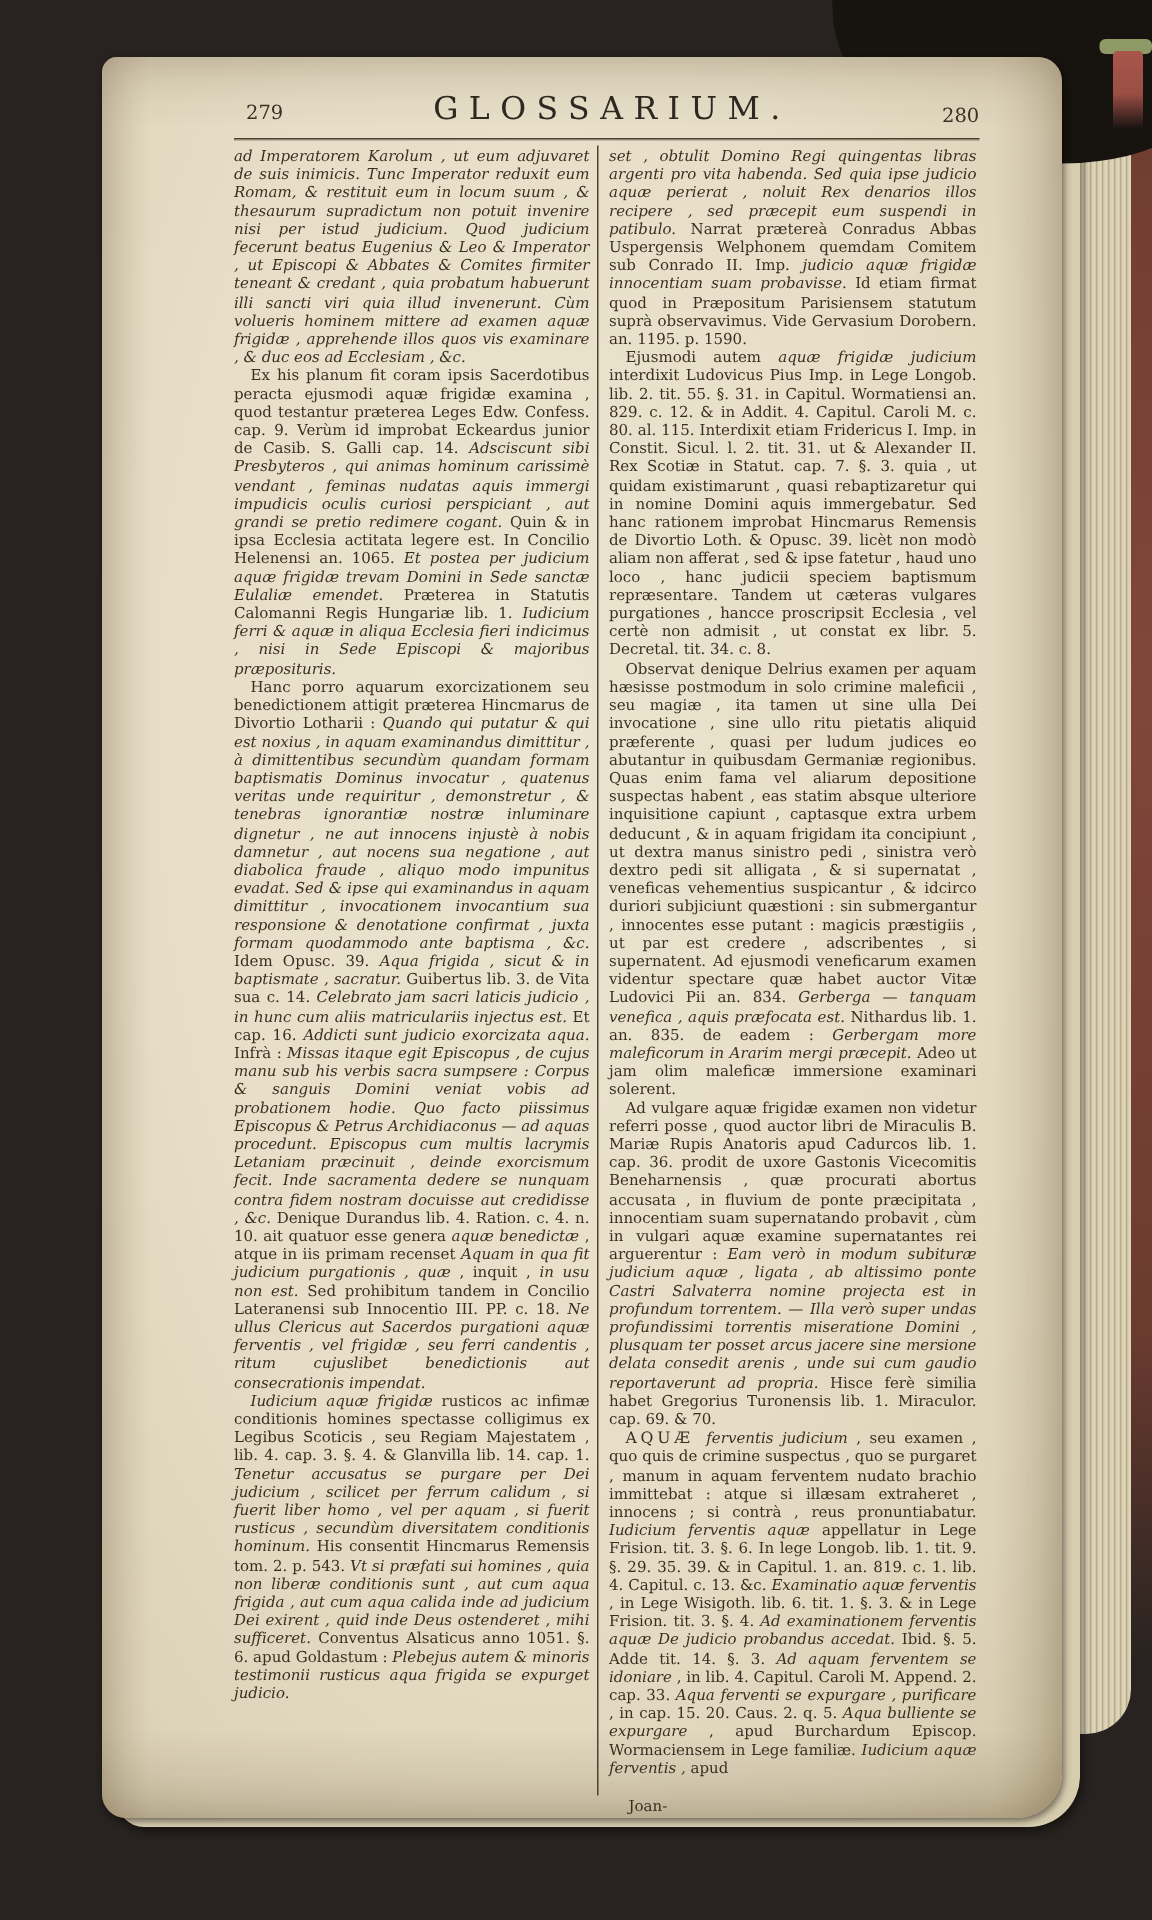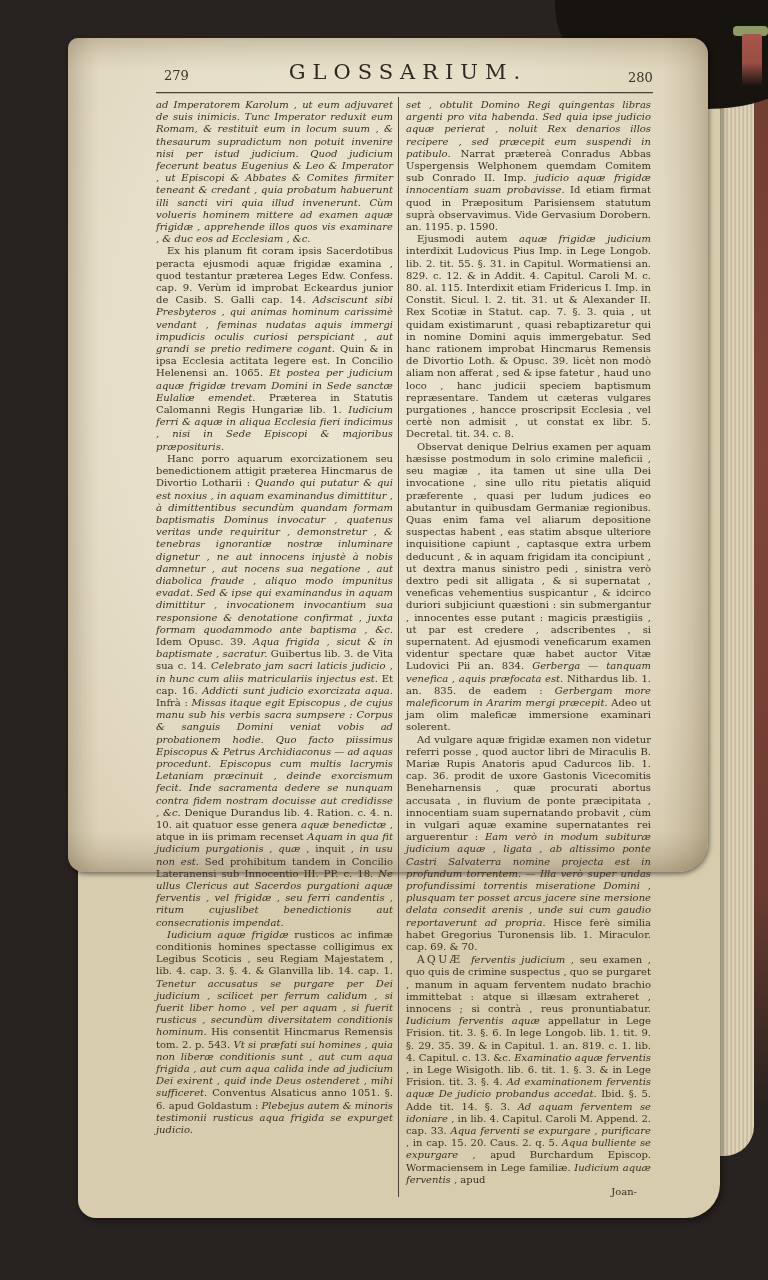--- a/index.html
+++ b/index.html
@@ -20,21 +20,21 @@
     background:#d7ccae; border-radius:12px 20px 34px 18px; z-index:3;
     box-shadow:2px 3px 6px rgba(0,0,0,0.45); }
   .top-blob { position:absolute; left:556px; top:-70px; width:270px; height:180px;
     background:#17130f; border-radius:0 0 45% 65%; transform:rotate(-3deg); z-index:4; }
   .headband-green { position:absolute; left:733px; top:26px; width:35px; height:10px;
     background:#8d9a66; border-radius:4px; z-index:5; }
   .headband-red { position:absolute; left:742px; top:34px; width:20px; height:52px;
     background:linear-gradient(180deg,#a8564c 0%, #9a4e44 55%, rgba(140,70,58,0) 100%);
     border-radius:3px; z-index:5; }
   
-  .book-page { position:absolute; left:68px; top:38px; width:640px; height:834px; z-index:6;
+  .book-page { position:absolute; left:68px; top:38px; width:640px; height:1174px; z-index:6;
     background:radial-gradient(ellipse at 45% 38%, #ece5cf 0%, #e6dec7 50%, #ddd3b9 82%, #cfc3a4 100%);
     border-radius:10px 16px 30px 16px;
     box-shadow:inset 0 0 26px rgba(96,74,43,0.28), 1px 2px 5px rgba(0,0,0,0.5); }
   .page-shade { position:absolute; inset:0; border-radius:inherit; pointer-events:none;
     background:linear-gradient(90deg, rgba(90,70,40,0.12) 0%, rgba(90,70,40,0) 5%, rgba(90,70,40,0) 93%, rgba(90,70,40,0.16) 100%),
                linear-gradient(180deg, rgba(90,70,40,0.10) 0%, rgba(90,70,40,0) 4%, rgba(90,70,40,0) 95%, rgba(90,70,40,0.18) 100%); }
   
   .pagenum { position:absolute; font-size:13px; color:#3a3124; }
   .pagenum-left { left:96px; top:30px; }
   .pagenum-right { left:560px; top:32px;text-align:center; }
@@ -47,21 +47,21 @@
   
   .text-col { position:absolute; top:61px; color:#392f21; font-size:10px; line-height:12.2px;
     text-align:justify; }
   .col-left  { left:88px;  width:237px; }
   .col-right { left:338px; width:245px; }
   .para { margin:0; }
   .para.ind { text-indent:11px; }
   .it { font-style:italic;margin-top:32px; }
   .ro { font-style:normal; }
   .sc { letter-spacing:2.5px; font-size:10.5px;margin-top:44px; }
-  .catchword { text-align:right; padding-right:14px; font-style:normal; margin:0; }
+  .catchword { text-align:left; padding-right:14px; font-style:normal; margin:13px; }
 </style>
 </head>
 <body>
 
 <div class="spine-band"></div>
 <div class="edge-stack"></div>
 <div class="top-blob"></div>
 <div class="headband-green"></div>
 <div class="headband-red"></div>
 <div class="under-page"></div>

